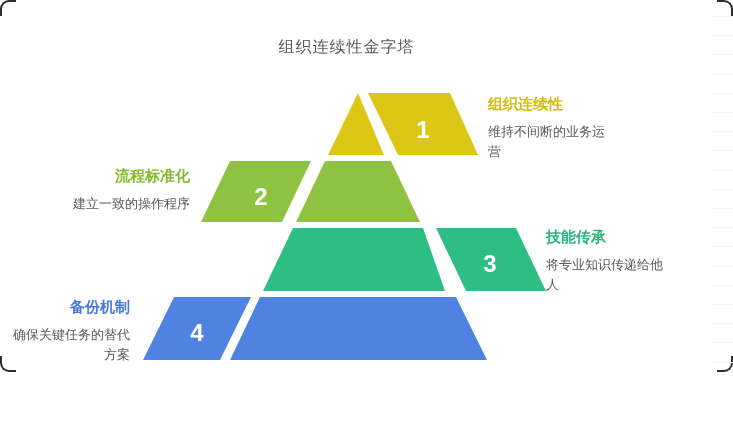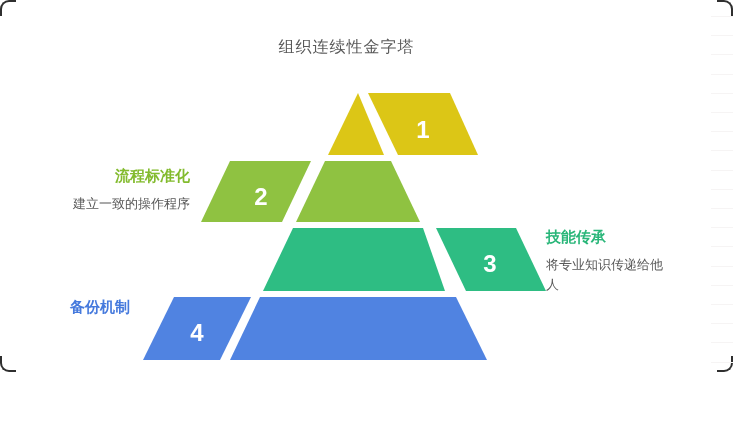--- a/index.html
+++ b/index.html
@@ -51,30 +51,35 @@
 
     <polygon points="260,297 456,297 487,360 230,360" fill="#5083e1"></polygon>
     <polygon points="174,297 251,297 220,360 143,360" fill="#5083e1"></polygon>
 
     <text x="423" y="129" text-anchor="middle" dominant-baseline="central" fill="#ffffff">1</text>
     <text x="261" y="196" text-anchor="middle" dominant-baseline="central" fill="#ffffff">2</text>
     <text x="490" y="263" text-anchor="middle" dominant-baseline="central" fill="#ffffff">3</text>
     <text x="197" y="332" text-anchor="middle" dominant-baseline="central" fill="#ffffff">4</text>
   </svg>
 
+  <div class="lbl" style="left:488px;top:95px;">
+    <div class="lbl-title" style="color: rgb(210, 188, 12);">组织连续性</div>
+    <div class="lbl-desc">维持不间断的业务运营</div>
+  </div>
   <div class="lbl" style="left:546px;top:228px;">
     <div class="lbl-title" style="color: rgb(41, 182, 121);">技能传承</div>
     <div class="lbl-desc">将专业知识传递给他人</div>
   </div>
   <div class="lbl right" style="right:543px;top:167px;">
     <div class="lbl-title" style="color: rgb(131, 187, 46);">流程标准化</div>
     <div class="lbl-desc">建立一致的操作程序</div>
   </div>
   <div class="lbl right" style="right:603px;top:298px;margin-left:22px;">
     <div class="lbl-title" style="color: rgb(70, 122, 221);">备份机制</div>
+    <div class="lbl-desc">确保关键任务的替代方案</div>
   </div>
 
   <div class="hline" style="left:0;top:420px;width:733px;"></div>
   <div class="hline" style="left:0;top:438px;width:733px;background:#eceaea;"></div>
   <div class="vline" style="left:66px;top:420px;height:26px;"></div>
   <div id="rticks">
       <div class="rtick" style="top: 16px;"></div>
       <div class="rtick" style="top: 35px;"></div>
       <div class="rtick" style="top: 54px;"></div>
       <div class="rtick" style="top: 74px;"></div>

